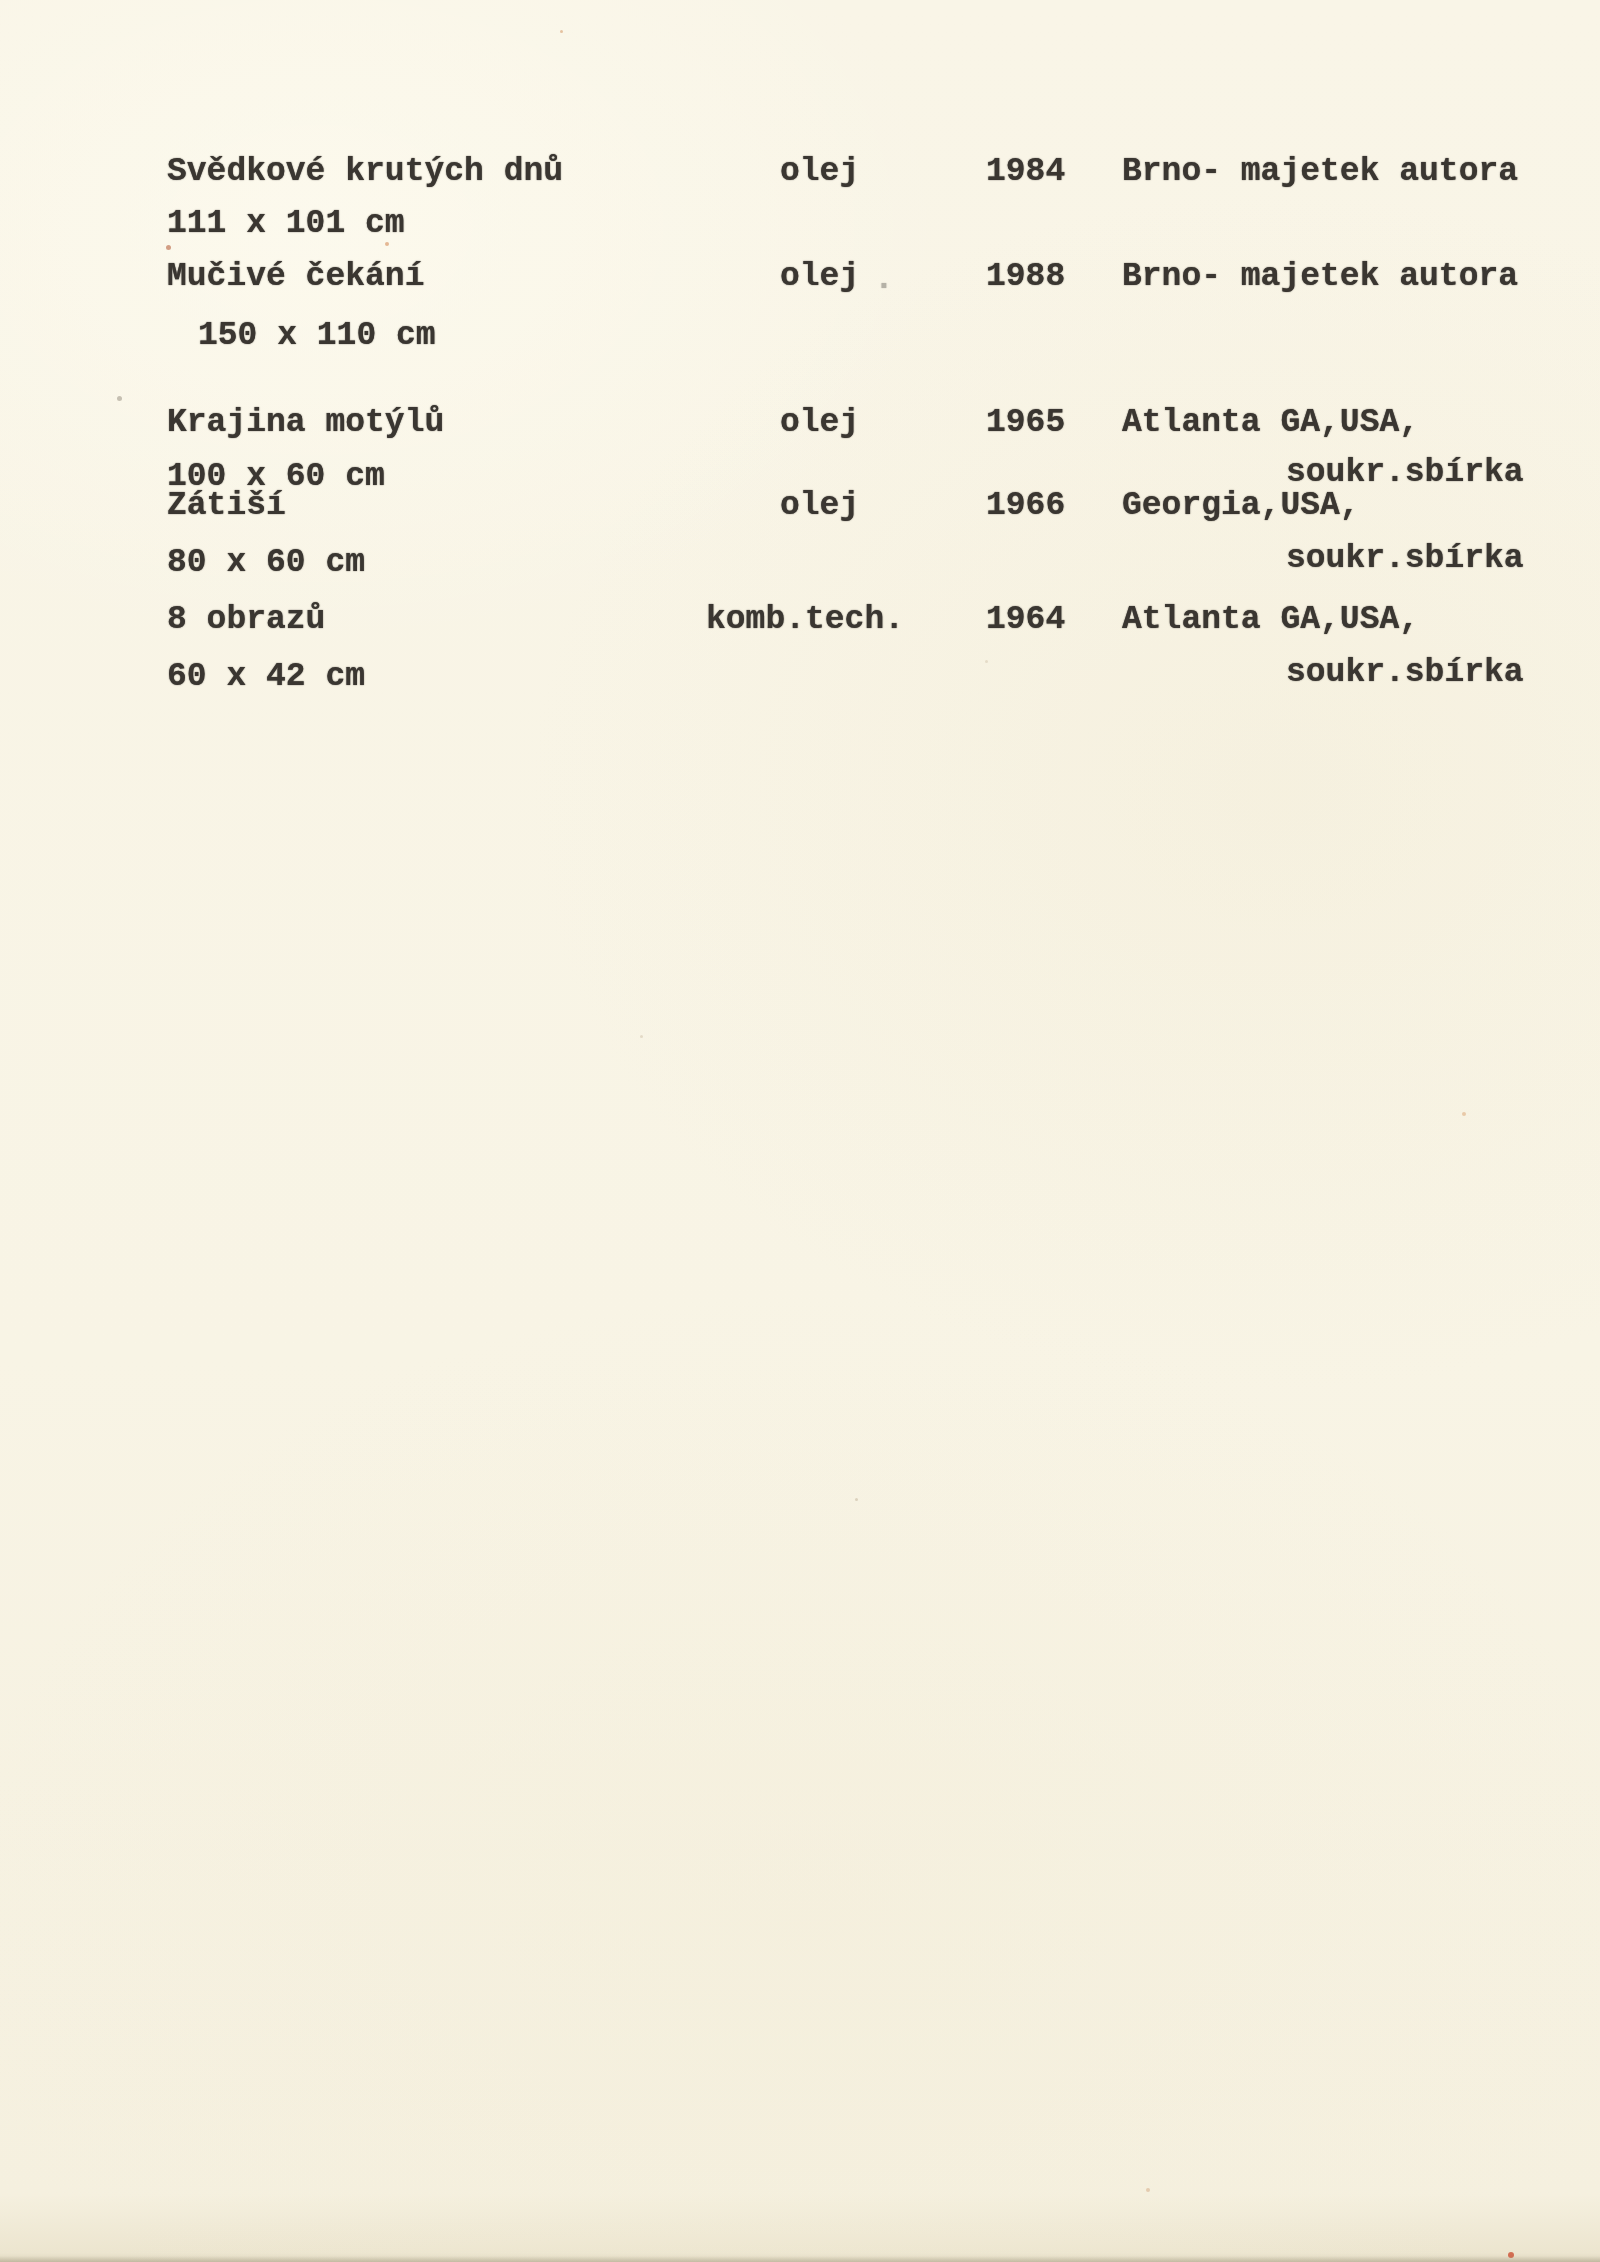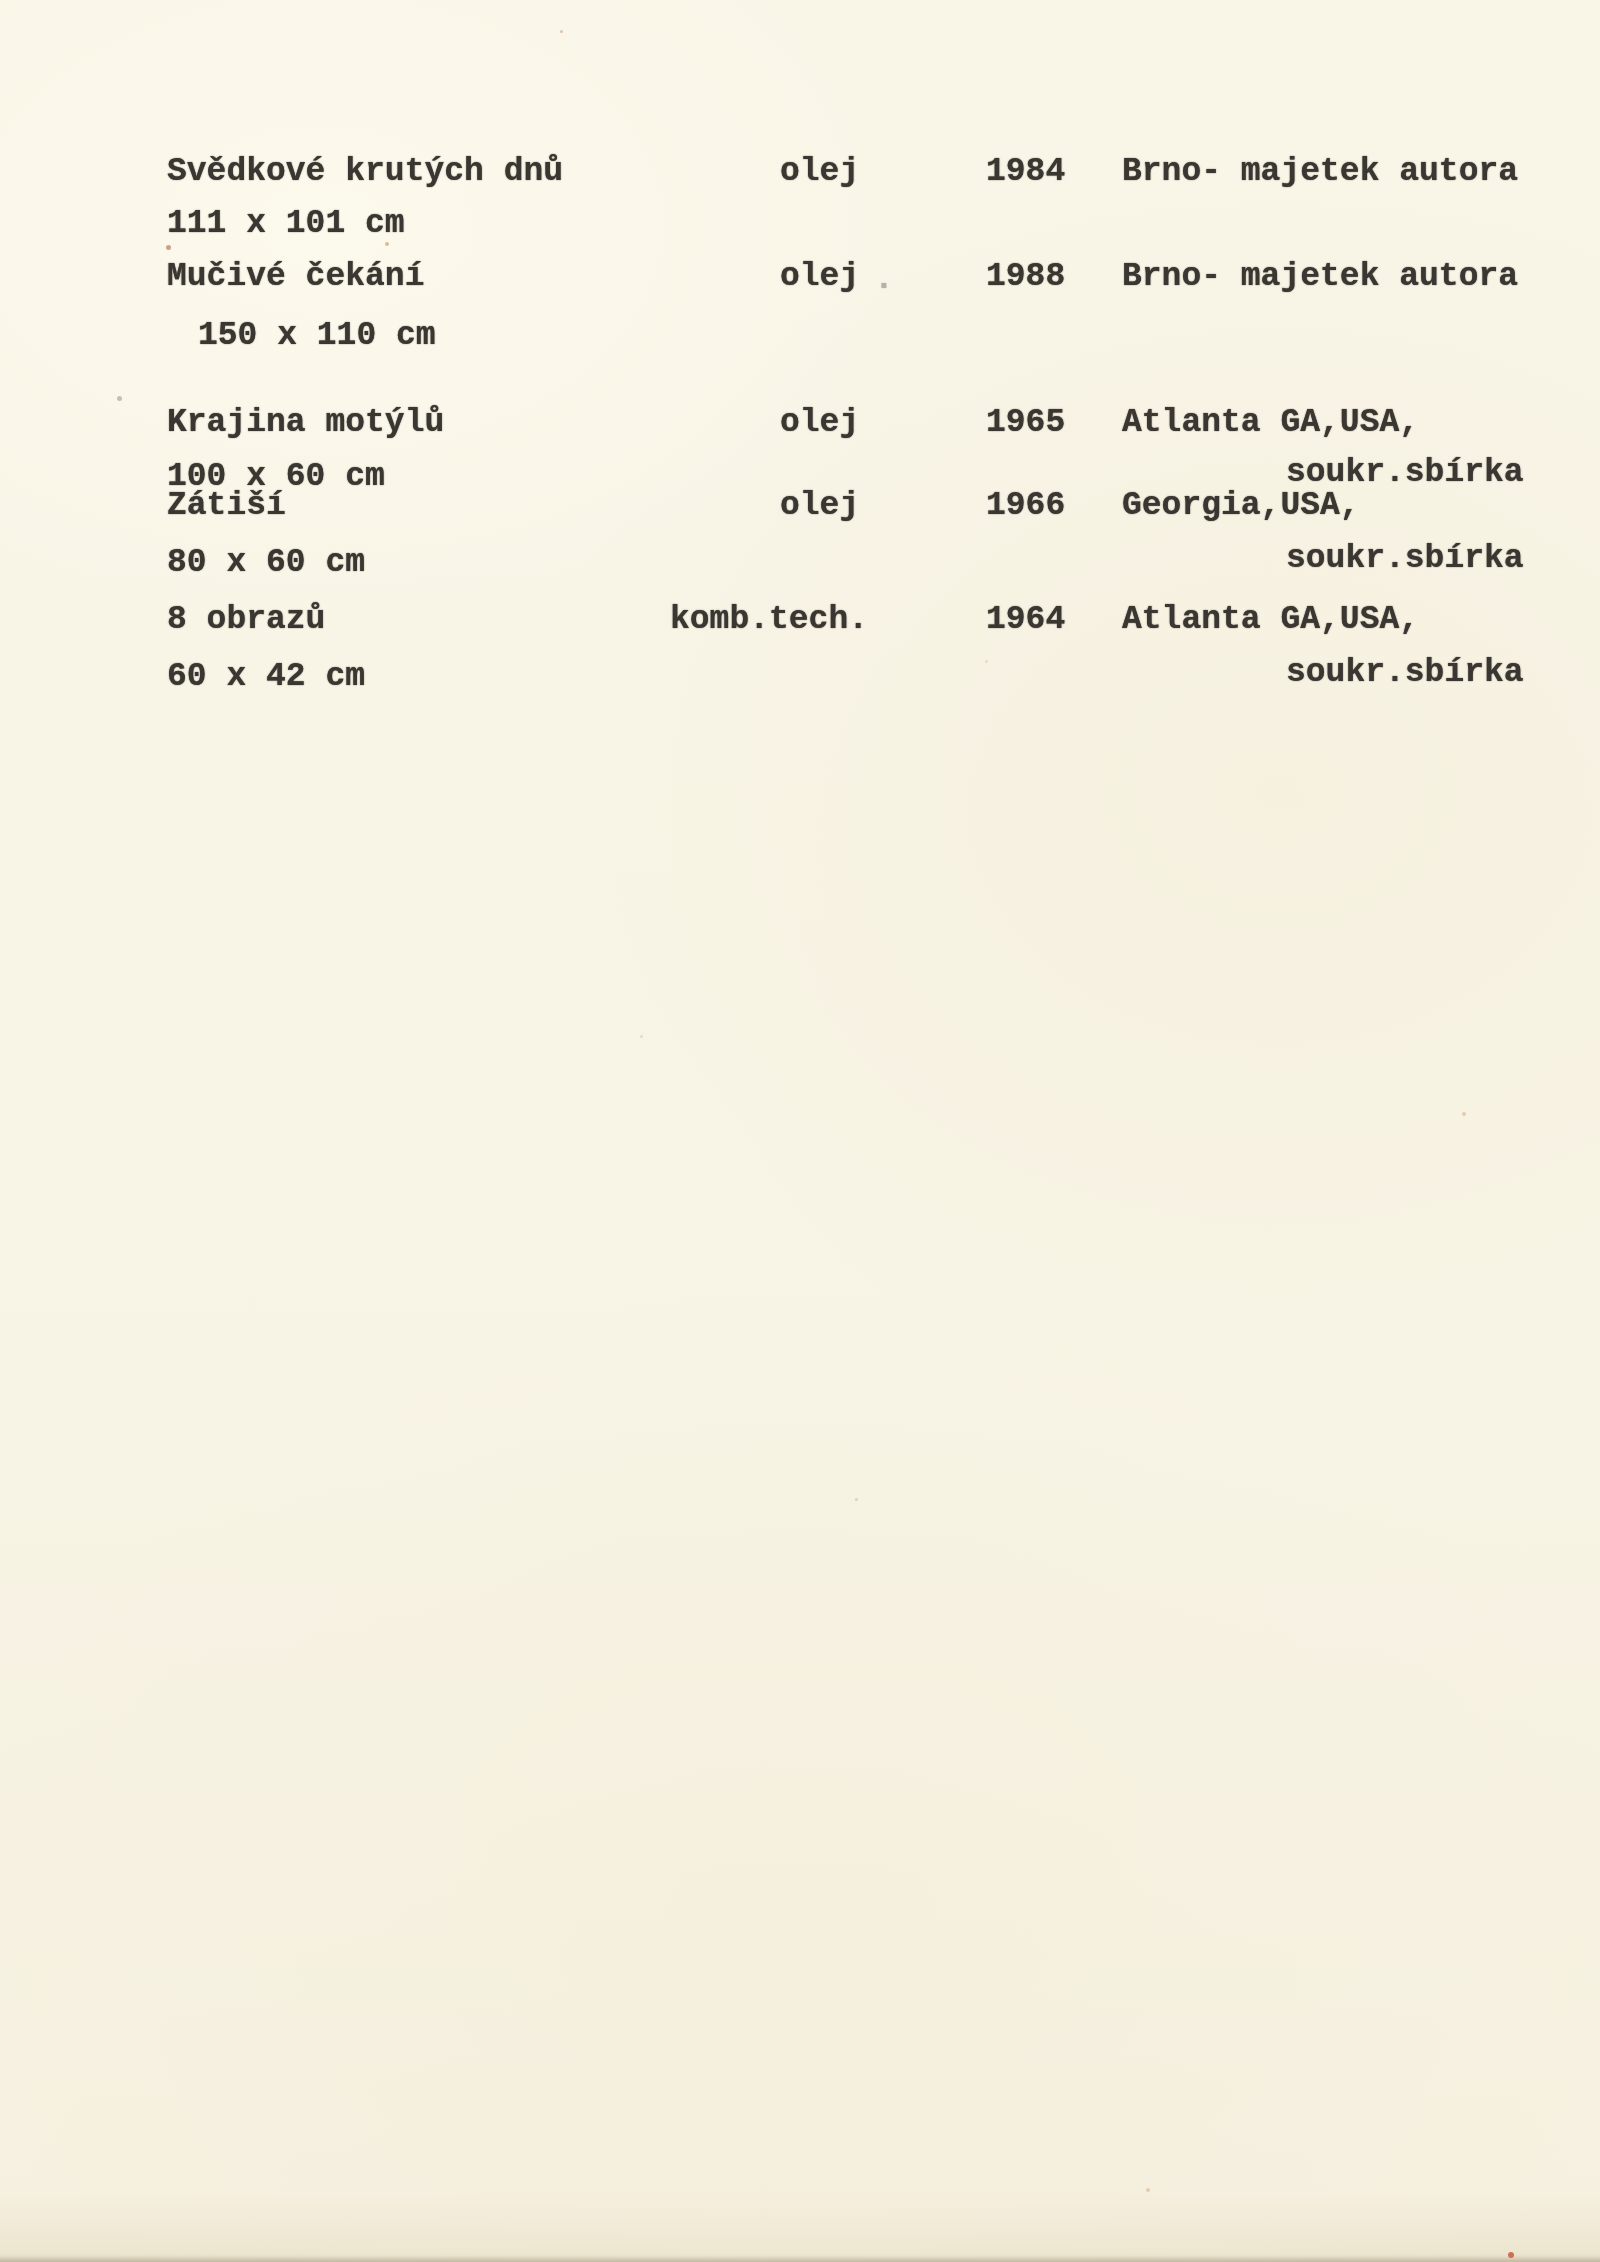--- a/index.html
+++ b/index.html
@@ -18,21 +18,21 @@
   }
   .sheet{position:absolute;inset:0;}
   .row{position:absolute;left:0;width:1600px;height:120px;}
   .line{position:absolute;left:0;top:0;width:1600px;height:44px;padding-left:36px;}
   .col{
     position:absolute;white-space:pre;letter-spacing:0;
     text-shadow:0 0 1px rgba(56,52,46,.75), 0 0 2px rgba(56,52,46,.25);
   }
   .title,.dims{left:167px;}
   .tech{left:780px;}
-  .row5 .tech{left:670px;}
+  .row5 .tech{left:706px;}
   .note{left:874px;top:3px;opacity:.35;}
   .year{left:986px;}
   .loc{left:1122px;}
   .loc2{left:1286px;top:-4px;}
   .row1{top:153px;} .row1 .line2{top:52px;}
   .row2{top:258px;} .row2 .line2{top:59px;margin-left:31px;}
   .row3{top:380px;margin-top:24px;} .row3 .line2{top:54px;}
   .row4{top:487px;} .row4 .line2{top:57px;}
   .row5{top:601px;} .row5 .line2{top:57px;}
   .speck{position:absolute;border-radius:50%;}

